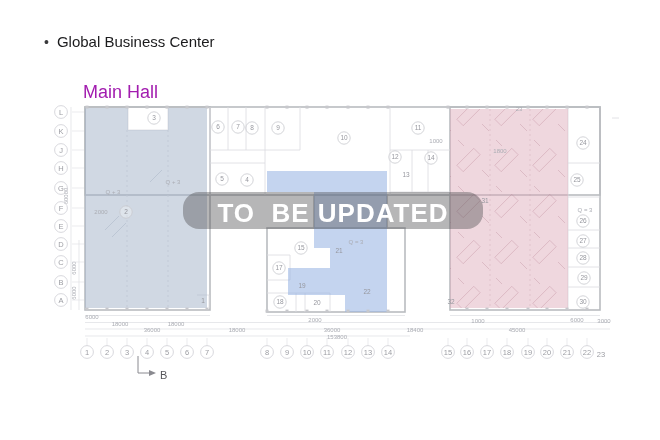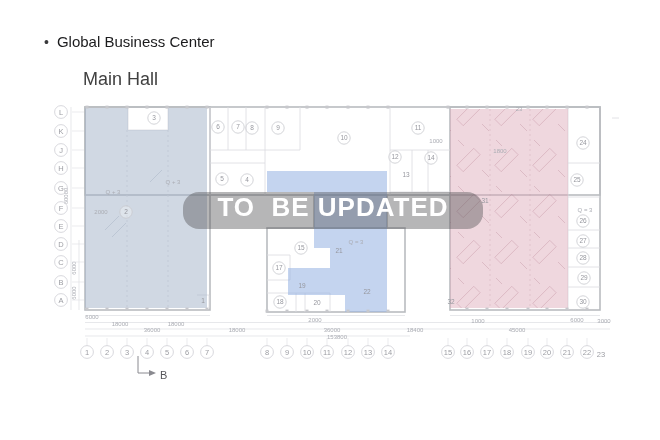--- a/index.html
+++ b/index.html
@@ -1,24 +1,24 @@
 <!DOCTYPE html>
 <html><head>
 <meta charset="utf-8">
 <style>
   html,body{margin:0;padding:0;background:#fff;}
   body{width:660px;height:440px;overflow:hidden;font-family:"Liberation Sans",sans-serif;}
   .stage{position:relative;width:660px;height:440px;background:#ffffff;}
   .header{position:absolute;left:44px;top:33px;display:flex;align-items:center;gap:8px;
           font-size:15px;font-weight:500;color:#1b1b1d;}
   .bullet{font-size:14px;color:#3a3a3c;line-height:1;}
-  .subtitle{position:absolute;left:83px;top:69px;font-size:18px;font-weight:500;color:#404040;cursor:pointer;}
+  .subtitle{position:absolute;left:83px;top:82px;font-size:18px;font-weight:500;color:#a21caf;cursor:pointer;}
   svg.plan{position:absolute;left:0;top:0;}
   .watermark{position:absolute;left:183px;top:192px;width:300px;height:37px;
-             background:rgba(82,82,84,0.42);display:flex;align-items:flex-start;justify-content:center;border-radius:16px;}
+             background:rgba(82,82,84,0.42);display:flex;align-items:flex-end;justify-content:center;border-radius:16px;}
   .watermark span{color:#ffffff;font-weight:700;font-size:26px;letter-spacing:1px;white-space:pre;}
   
   .wall{stroke:#b9bcc0;stroke-width:1.6;fill:none;}
   .wall-inner{stroke:#dadbdf;stroke-width:0.8;fill:none;}
   .dashcol{stroke-dasharray:2 3;}
   .room-circle{stroke:#c8c9ce;stroke-width:0.8;fill:rgba(255,255,255,0.3);}
   .room-num{font-size:6.5px;fill:#96979e;text-anchor:middle;font-family:"Liberation Sans",sans-serif;}
   .axis-circle{stroke:#d4d4d9;stroke-width:0.9;fill:none;}
   .axis-label{font-size:7.5px;fill:#9b9ca2;text-anchor:middle;font-family:"Liberation Sans",sans-serif;}
   .dim-text{font-size:6px;fill:#abadb4;text-anchor:middle;font-family:"Liberation Sans",sans-serif;}

